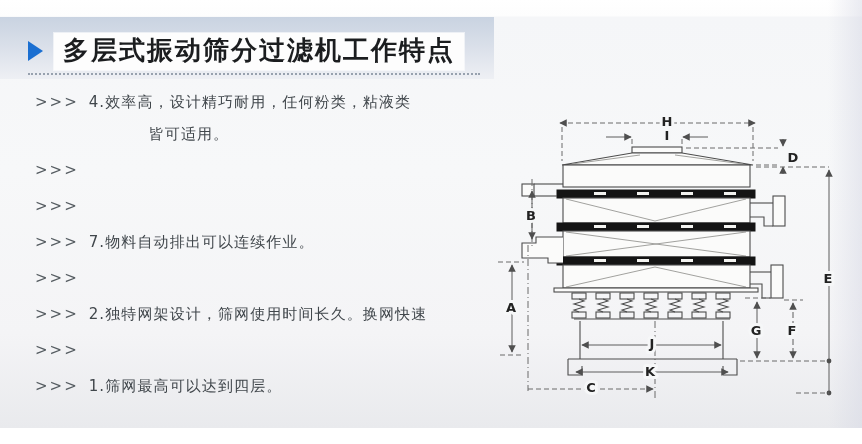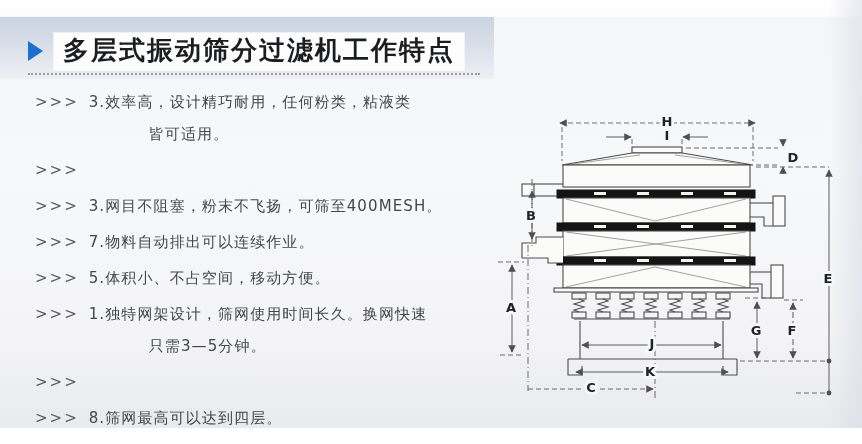--- a/index.html
+++ b/index.html
@@ -41,49 +41,47 @@
 
   <div class="title-row">
     <span class="tri"></span>
     <span class="title-text">多层式振动筛分过滤机工作特点</span>
   </div>
   <div class="dotline"></div>
 
   <div class="features">
     <div class="feat">
       <span class="marker">&gt;&gt;&gt;</span>
-      <span class="body"><span>3.效率高，设计精巧耐用，任何粉类，粘液类</span>
+      <span class="body"><span>4.效率高，设计精巧耐用，任何粉类，粘液类</span>
         <div class="line2">皆可适用。</div></span>
     </div>
     <div class="feat">
       <span class="marker">&gt;&gt;&gt;</span>
     </div>
     <div class="feat">
       <span class="marker">&gt;&gt;&gt;</span>
-      <span class="body">3.网目不阻塞，粉末不飞扬，可筛至400MESH。</span>
     </div>
     <div class="feat">
       <span class="marker">&gt;&gt;&gt;</span>
       <span class="body">7.物料自动排出可以连续作业。</span>
     </div>
     <div class="feat">
       <span class="marker">&gt;&gt;&gt;</span>
-      <span class="body">5.体积小、不占空间，移动方便。</span>
-    </div>
-    <div class="feat">
-      <span class="marker">&gt;&gt;&gt;</span>
-      <span class="body"><span>1.独特网架设计，筛网使用时间长久。换网快速</span>
-        <div class="line2">只需3—5分钟。</div></span>
-    </div>
-    <div class="feat">
-      <span class="marker">&gt;&gt;&gt;</span>
-    </div>
-    <div class="feat">
-      <span class="marker">&gt;&gt;&gt;</span>
-      <span class="body">8.筛网最高可以达到四层。</span>
+    </div>
+    <div class="feat">
+      <span class="marker">&gt;&gt;&gt;</span>
+      <span class="body"><span>2.独特网架设计，筛网使用时间长久。换网快速</span>
+        </span>
+    </div>
+    <div class="feat">
+      <span class="marker">&gt;&gt;&gt;</span>
+    </div>
+    <div class="feat">
+      <span class="marker">&gt;&gt;&gt;</span>
+      <span class="body">1.筛网最高可以达到四层。</span>
     </div>
   </div>
 
   <svg class="diagram" width="372" height="349" viewBox="0 0 372 349" xmlns="http://www.w3.org/2000/svg">
     <defs>
       <marker id="ah" viewBox="0 0 10 10" refX="9" refY="5" markerWidth="7.5" markerHeight="7.5" orient="auto-start-reverse">
         <path d="M0,0 L10,5 L0,10 z" fill="#4f4f4f"></path>
       </marker>
     </defs>
 

